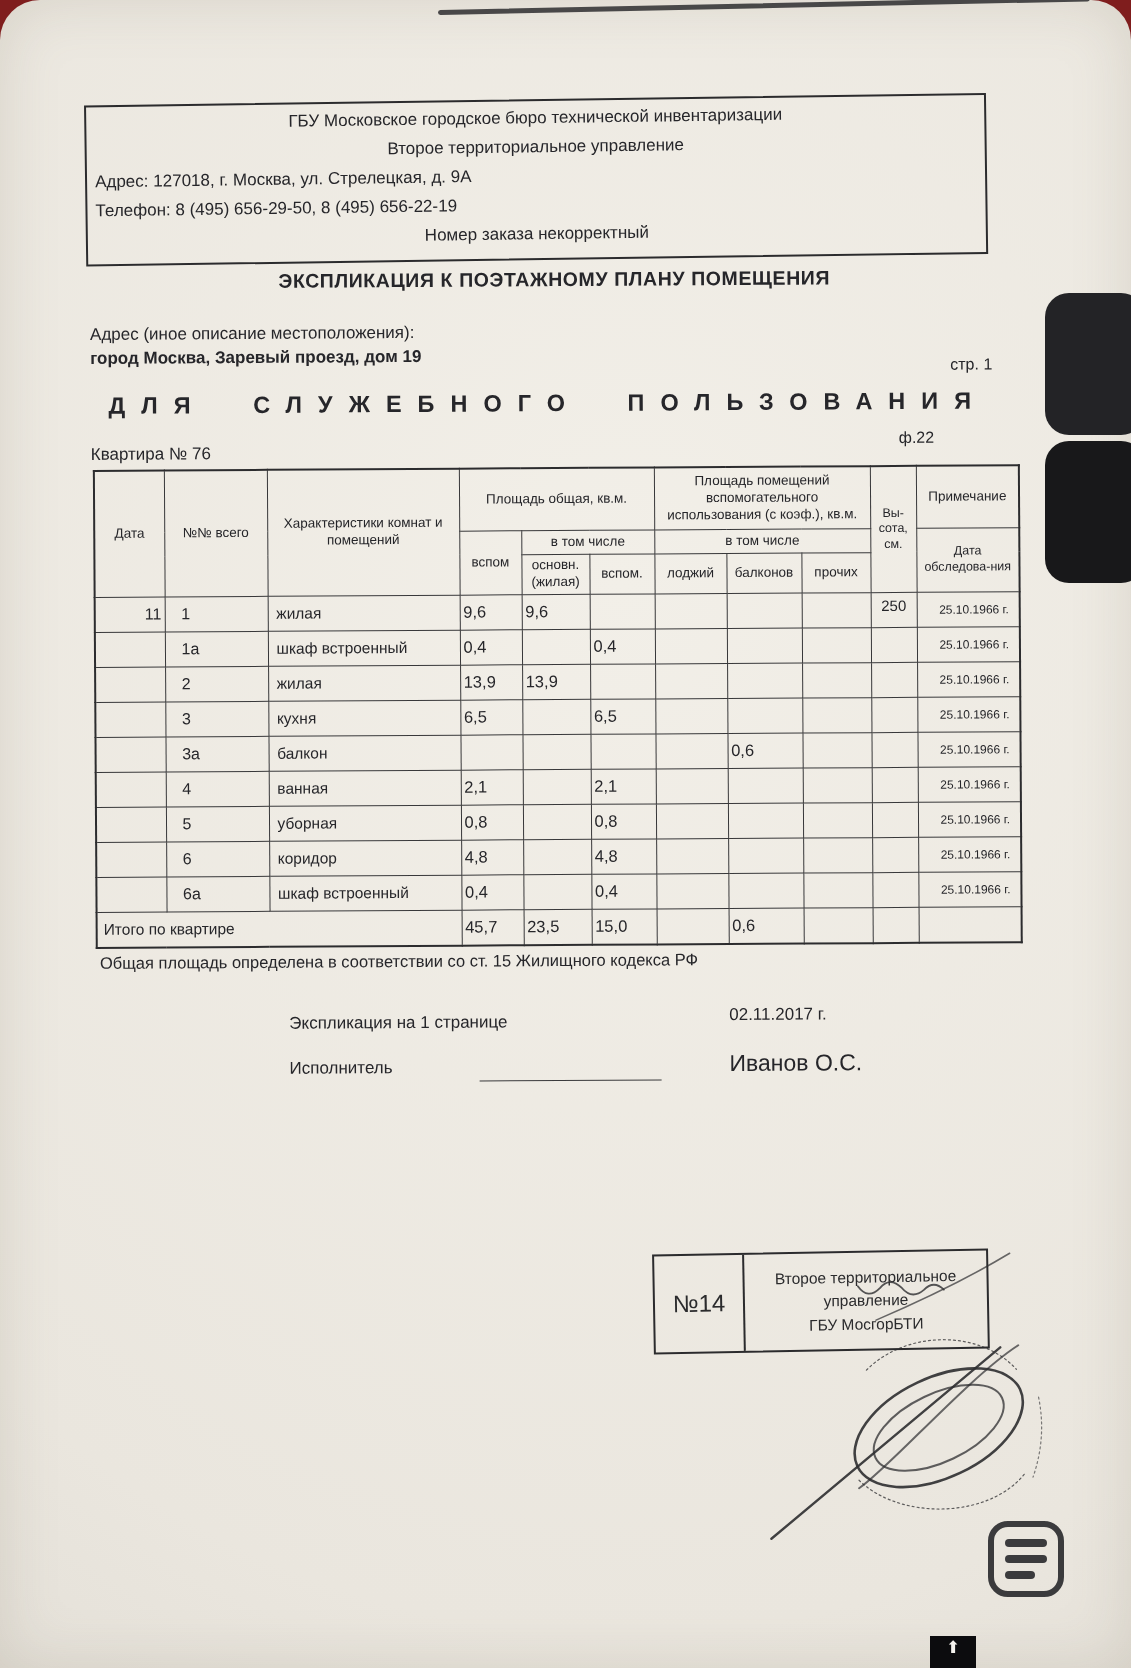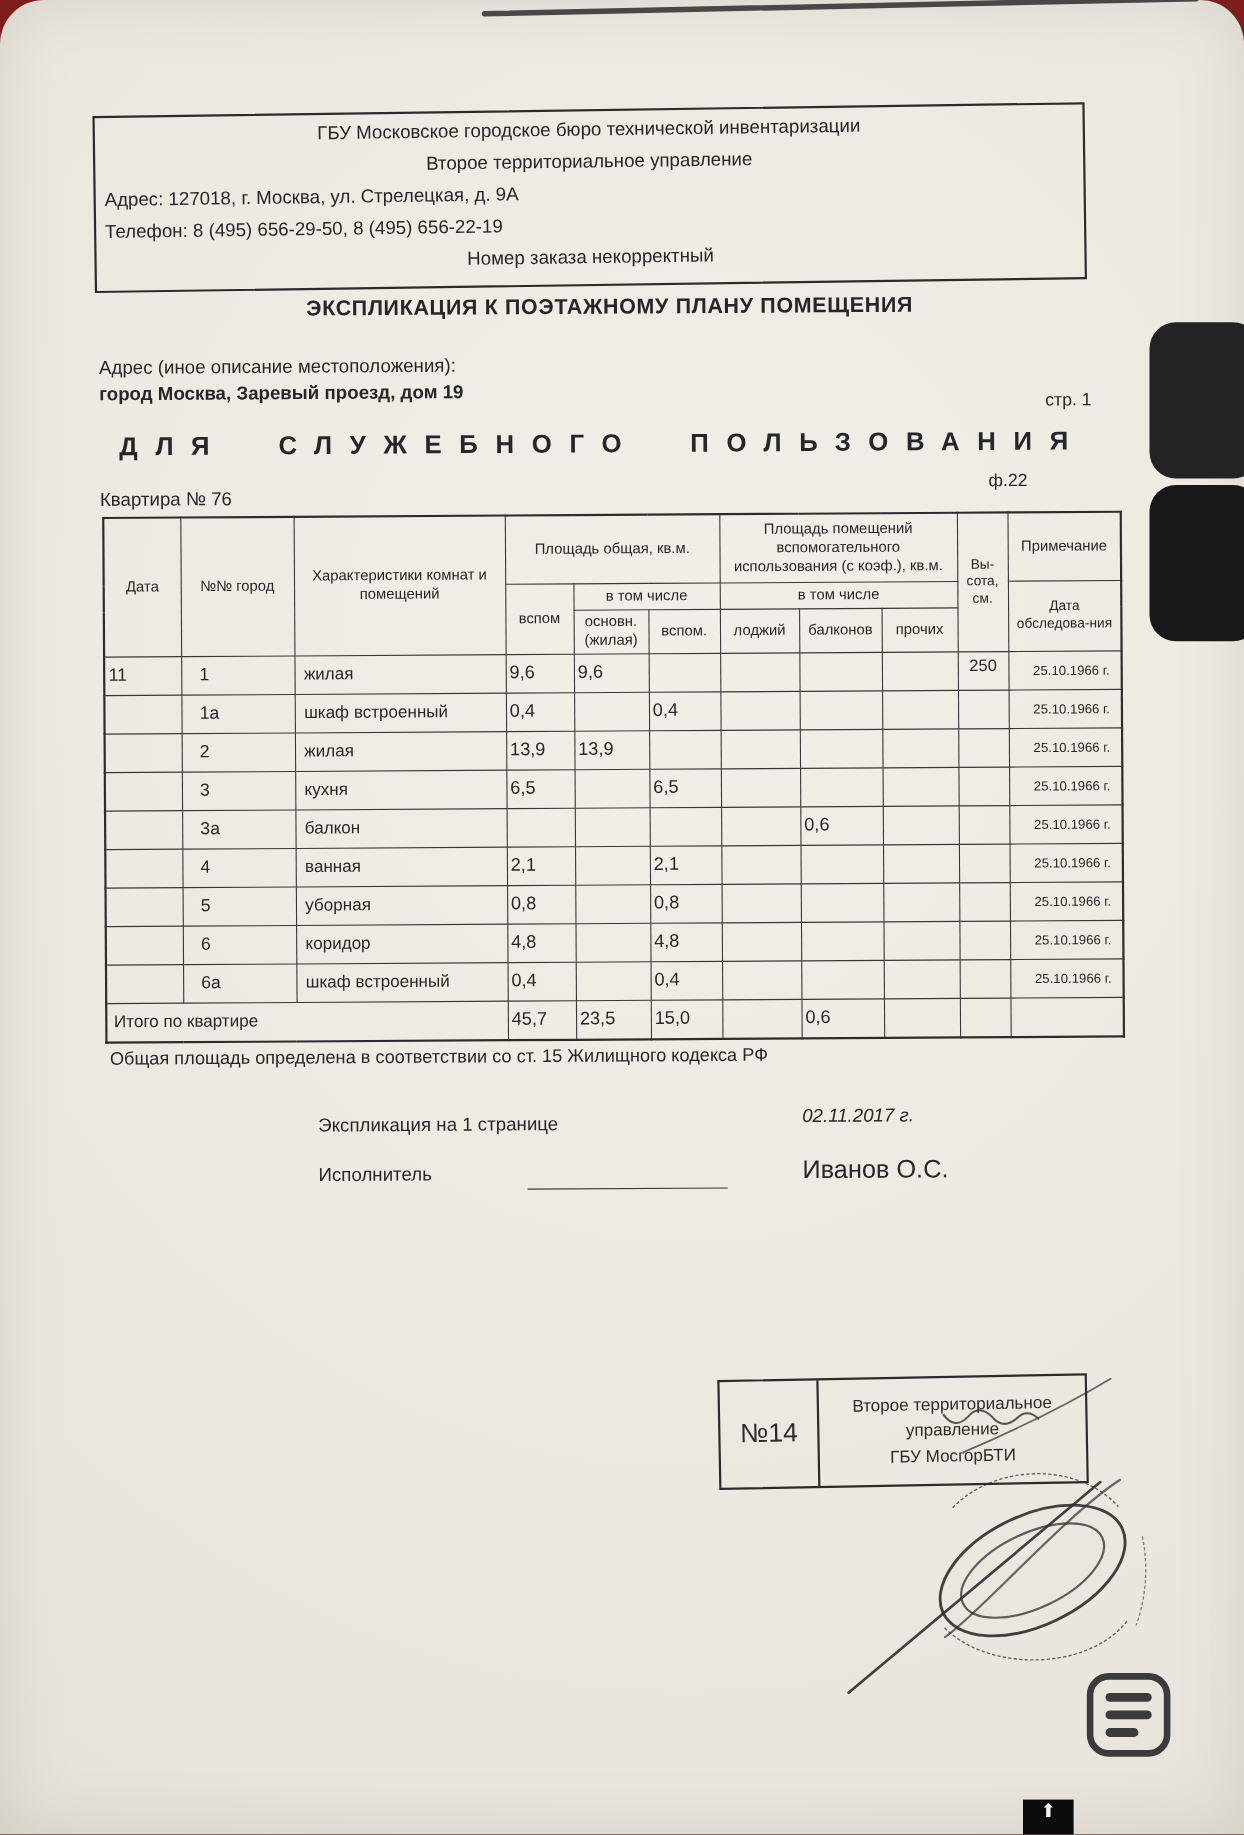--- a/index.html
+++ b/index.html
@@ -35,29 +35,29 @@
   .tbl-wrap{position:absolute;left:90px;top:467px;}
   table{border-collapse:collapse;table-layout:fixed;width:925px;border:2.8px solid #2c2c2e;}
   th,td{border:1.6px solid #38383a;padding:1px 3px;vertical-align:middle;
         font-weight:normal;overflow:hidden;}
   th{font-size:13.5px;text-align:center;line-height:1.25;}
   tr.hA{height:62px;} tr.hB{height:24px;} tr.hC{height:40px;}
   tr.dr{height:35px;} tr.tr-total{height:36px;}
   td.num{font-size:16.5px;text-align:left;padding-right:6px;}
   td.name{font-size:15.5px;text-align:left;padding-left:8px;}
   td.rm{font-size:16px;text-align:left;padding-left:16px;}
-  td.fl{font-size:16px;text-align:left;}
+  td.fl{font-size:16px;text-align:right;}
   td.ht{font-size:15px;text-align:center;vertical-align:top;padding-top:4px;}
   td.dt{font-size:12px;text-align:center;padding-left:15px;}
   td.total-label{font-size:15.5px;text-align:left;padding-left:6px;}
   th.small{font-size:12.5px;}
 
   .footnote{position:absolute;left:94px;top:951px;font-size:16.5px;}
   .pages-line{position:absolute;left:283px;top:1012px;font-size:17px;}
-  .footer-date{position:absolute;left:723px;top:1006px;font-size:17px;font-style:italic;}
+  .footer-date{position:absolute;left:723px;top:1006px;font-size:17px;}
   .executor{position:absolute;left:283px;top:1057px;font-size:17px;}
   .sign-line{position:absolute;left:473px;top:1060px;width:182px;height:20px;
              border-bottom:1.6px solid #3a3a3c;}
   .executor-name{position:absolute;left:723px;top:1051px;font-size:23px;}
 
   .stamp{position:absolute;left:645px;top:1253px;width:332px;height:96px;
          border:2.6px solid #2b2b2d;display:flex;transform:rotate(-0.7deg);color:#2b2b2d;}
   .stamp .no{width:88px;display:flex;align-items:center;justify-content:center;
              font-size:24px;border-right:2.6px solid #2b2b2d;}
   .stamp .org{flex:1;display:flex;flex-direction:column;align-items:center;
@@ -112,21 +112,21 @@
               <col style="width:65px">
             <col style="width:72px">
               <col style="width:75px">
               <col style="width:69px">
             <col style="width:46px">
               <col style="width:103px">
           </colgroup>
           <tbody>
               <tr class="hA">
             <th rowspan="3">Дата</th>
-            <th rowspan="3">№№ город</th>
+            <th rowspan="3">№№ всего</th>
             <th rowspan="3">Характеристики комнат и помещений</th>
             <th colspan="3">Площадь общая, кв.м.</th>
             <th colspan="3">Площадь помещений вспомогательного использования (с коэф.), кв.м.</th>
             <th rowspan="3" class="small">Вы-сота, см.</th>
             <th>Примечание</th>
           </tr>
           <tr class="hB">
             <th rowspan="2">вспом</th>
             <th colspan="2">в том числе</th>
             <th colspan="3">в том числе</th>

